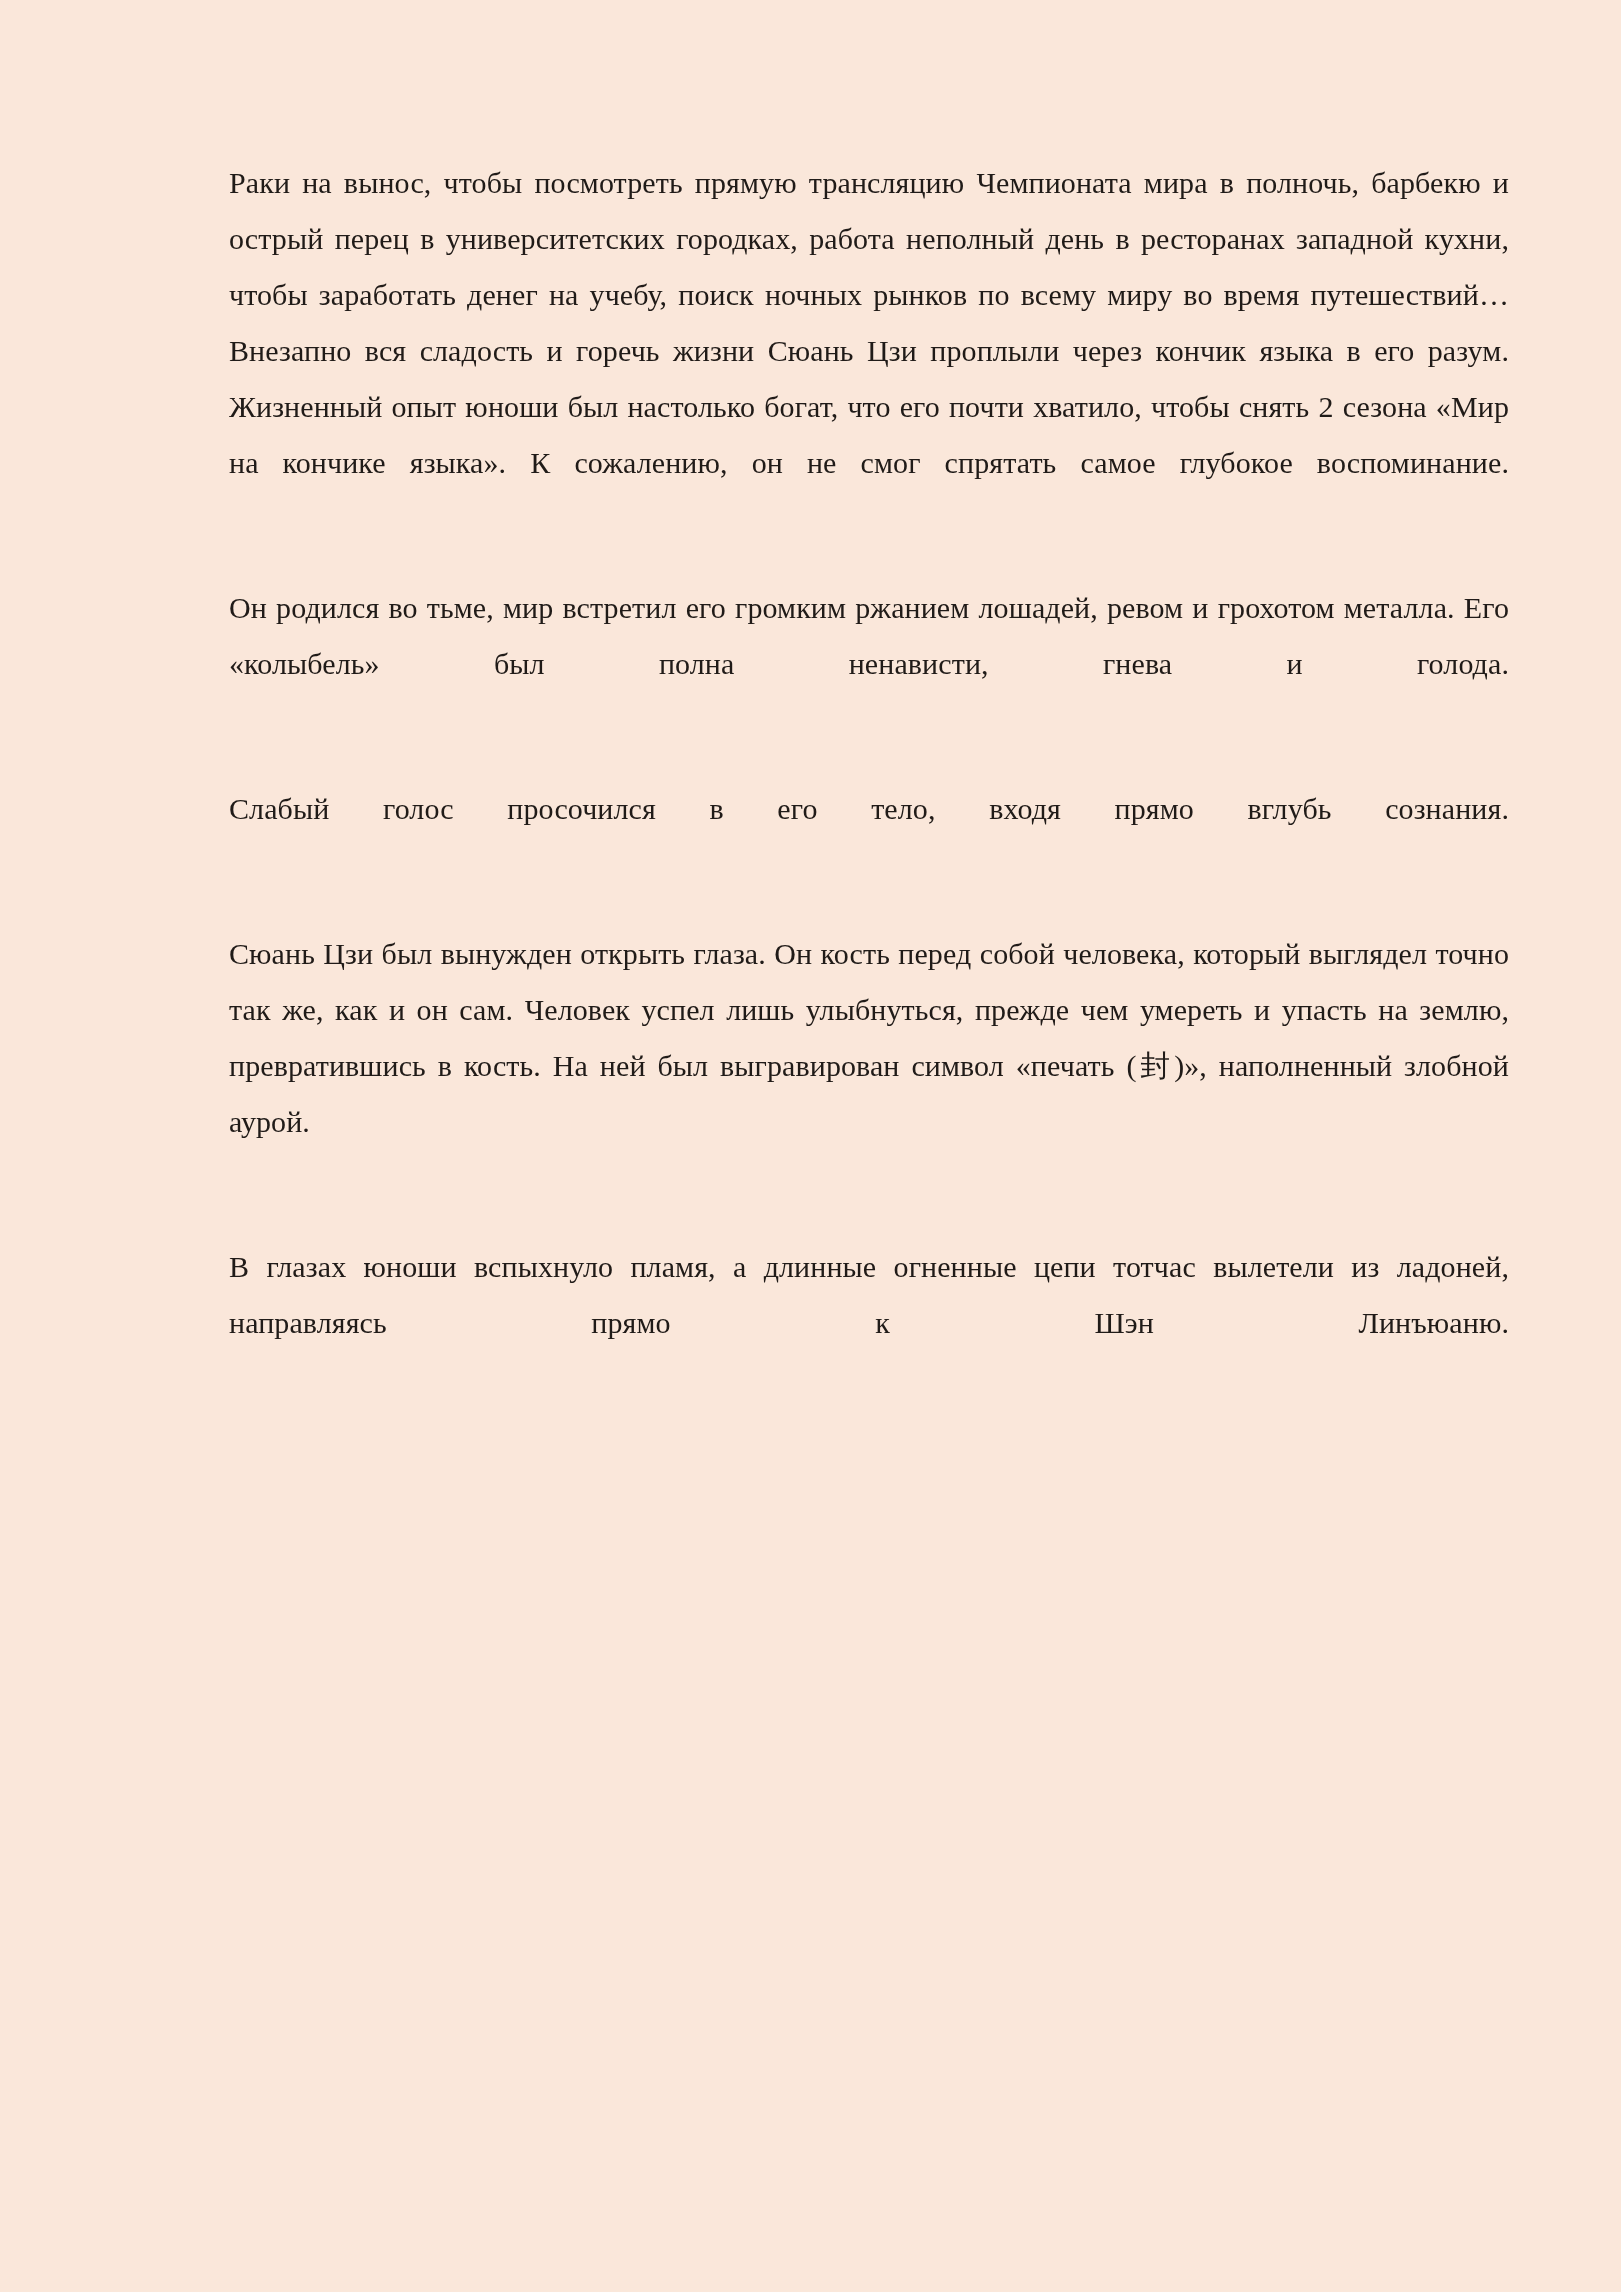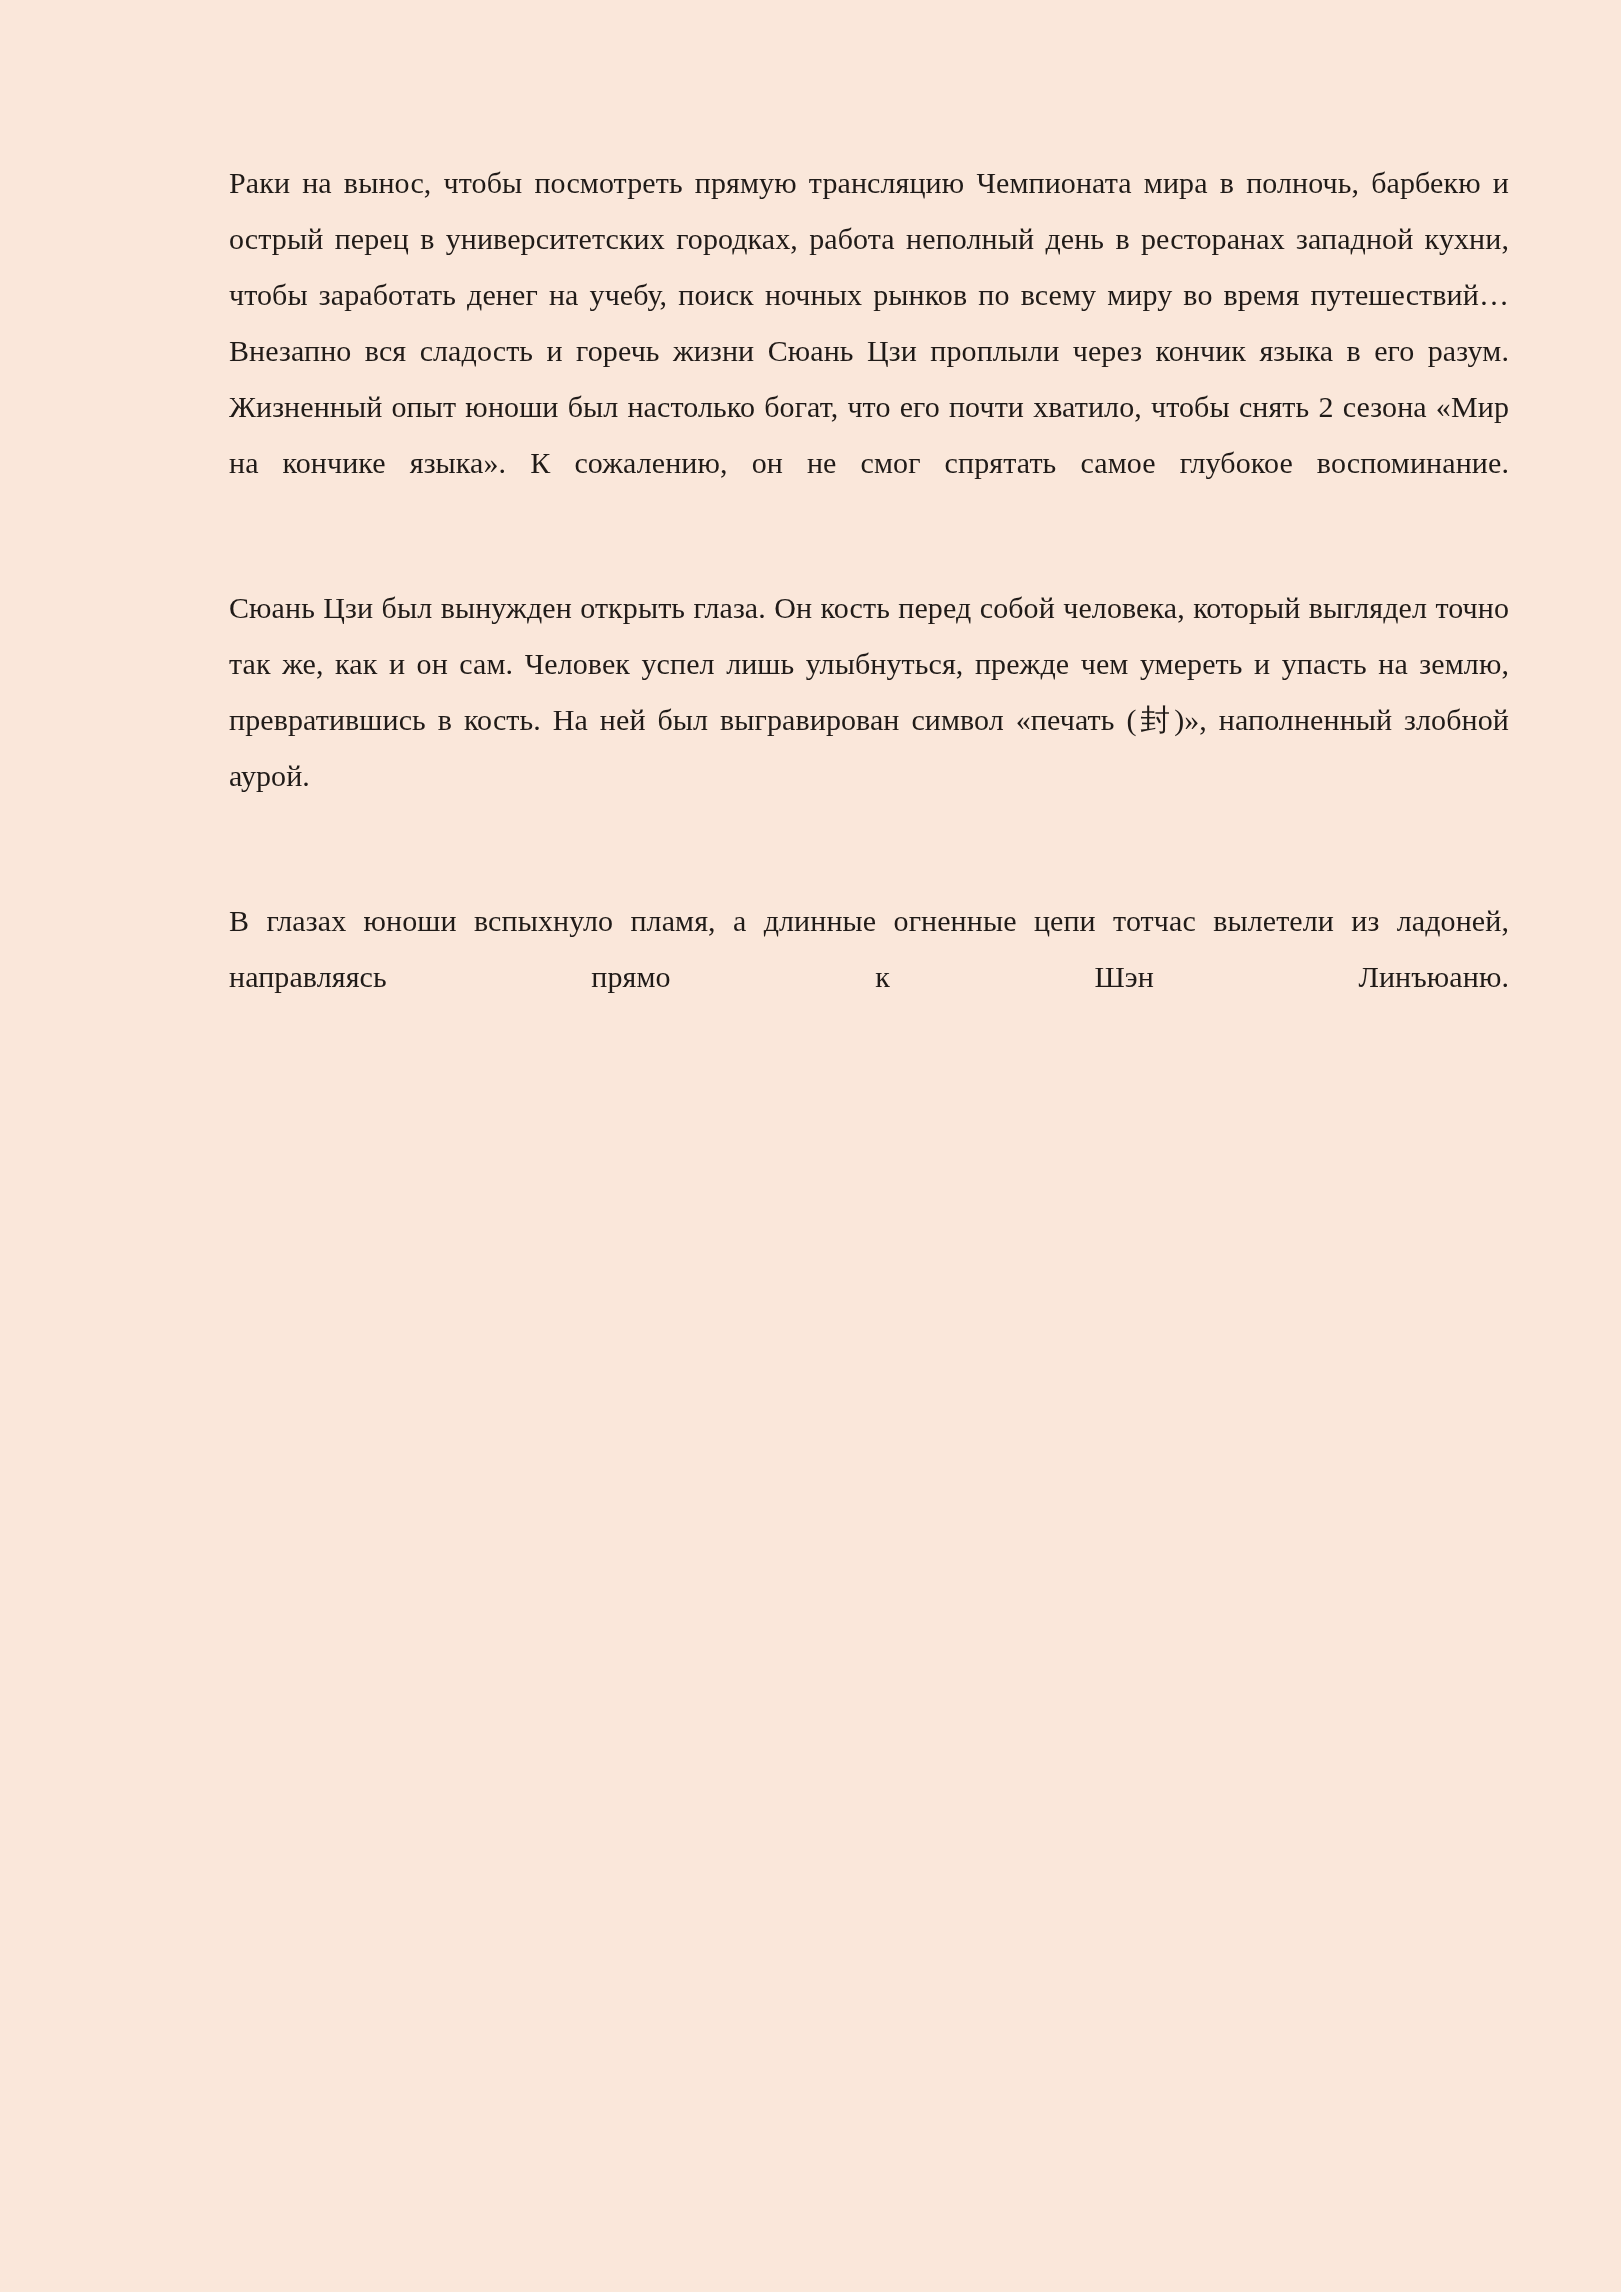--- a/index.html
+++ b/index.html
@@ -48,18 +48,20 @@
     display: inline-block;
     width: 100%;
   }
 </style>
 </head>
 <body>
 
 <div id="page">
   <div id="doc-body">
     <p class="para">Раки на вынос, чтобы посмотреть прямую трансляцию Чемпионата мира в полночь, барбекю и острый перец в университетских городках, работа неполный день в ресторанах западной кухни, чтобы заработать денег на учебу, поиск ночных рынков по всему миру во время путешествий… Внезапно вся сладость и горечь жизни Сюань Цзи проплыли через кончик языка в его разум. Жизненный опыт юноши был настолько богат, что его почти хватило, чтобы снять 2 сезона «Мир на кончике языка». К сожалению, он не смог спрятать самое глубокое воспоминание.</p>
+    <p class="para">Он родился во тьме, мир встретил его громким ржанием лошадей, ревом и грохотом металла. Его «колыбель» был полна ненависти, гнева и голода.</p>
+    <p class="para">Слабый голос просочился в его тело, входя прямо вглубь сознания.</p>
     <p class="para">Сюань Цзи был вынужден открыть глаза. Он кость перед собой человека, который выглядел точно так же, как и он сам. Человек успел лишь улыбнуться, прежде чем умереть и упасть на землю, превратившись в кость. На ней был выгравирован символ «печать (封)», наполненный злобной аурой.</p>
     <p class="para">В глазах юноши вспыхнуло пламя, а длинные огненные цепи тотчас вылетели из ладоней, направляясь прямо к Шэн Линъюаню.</p>
 
   </div>
 </div>
 
 
 </body></html>

